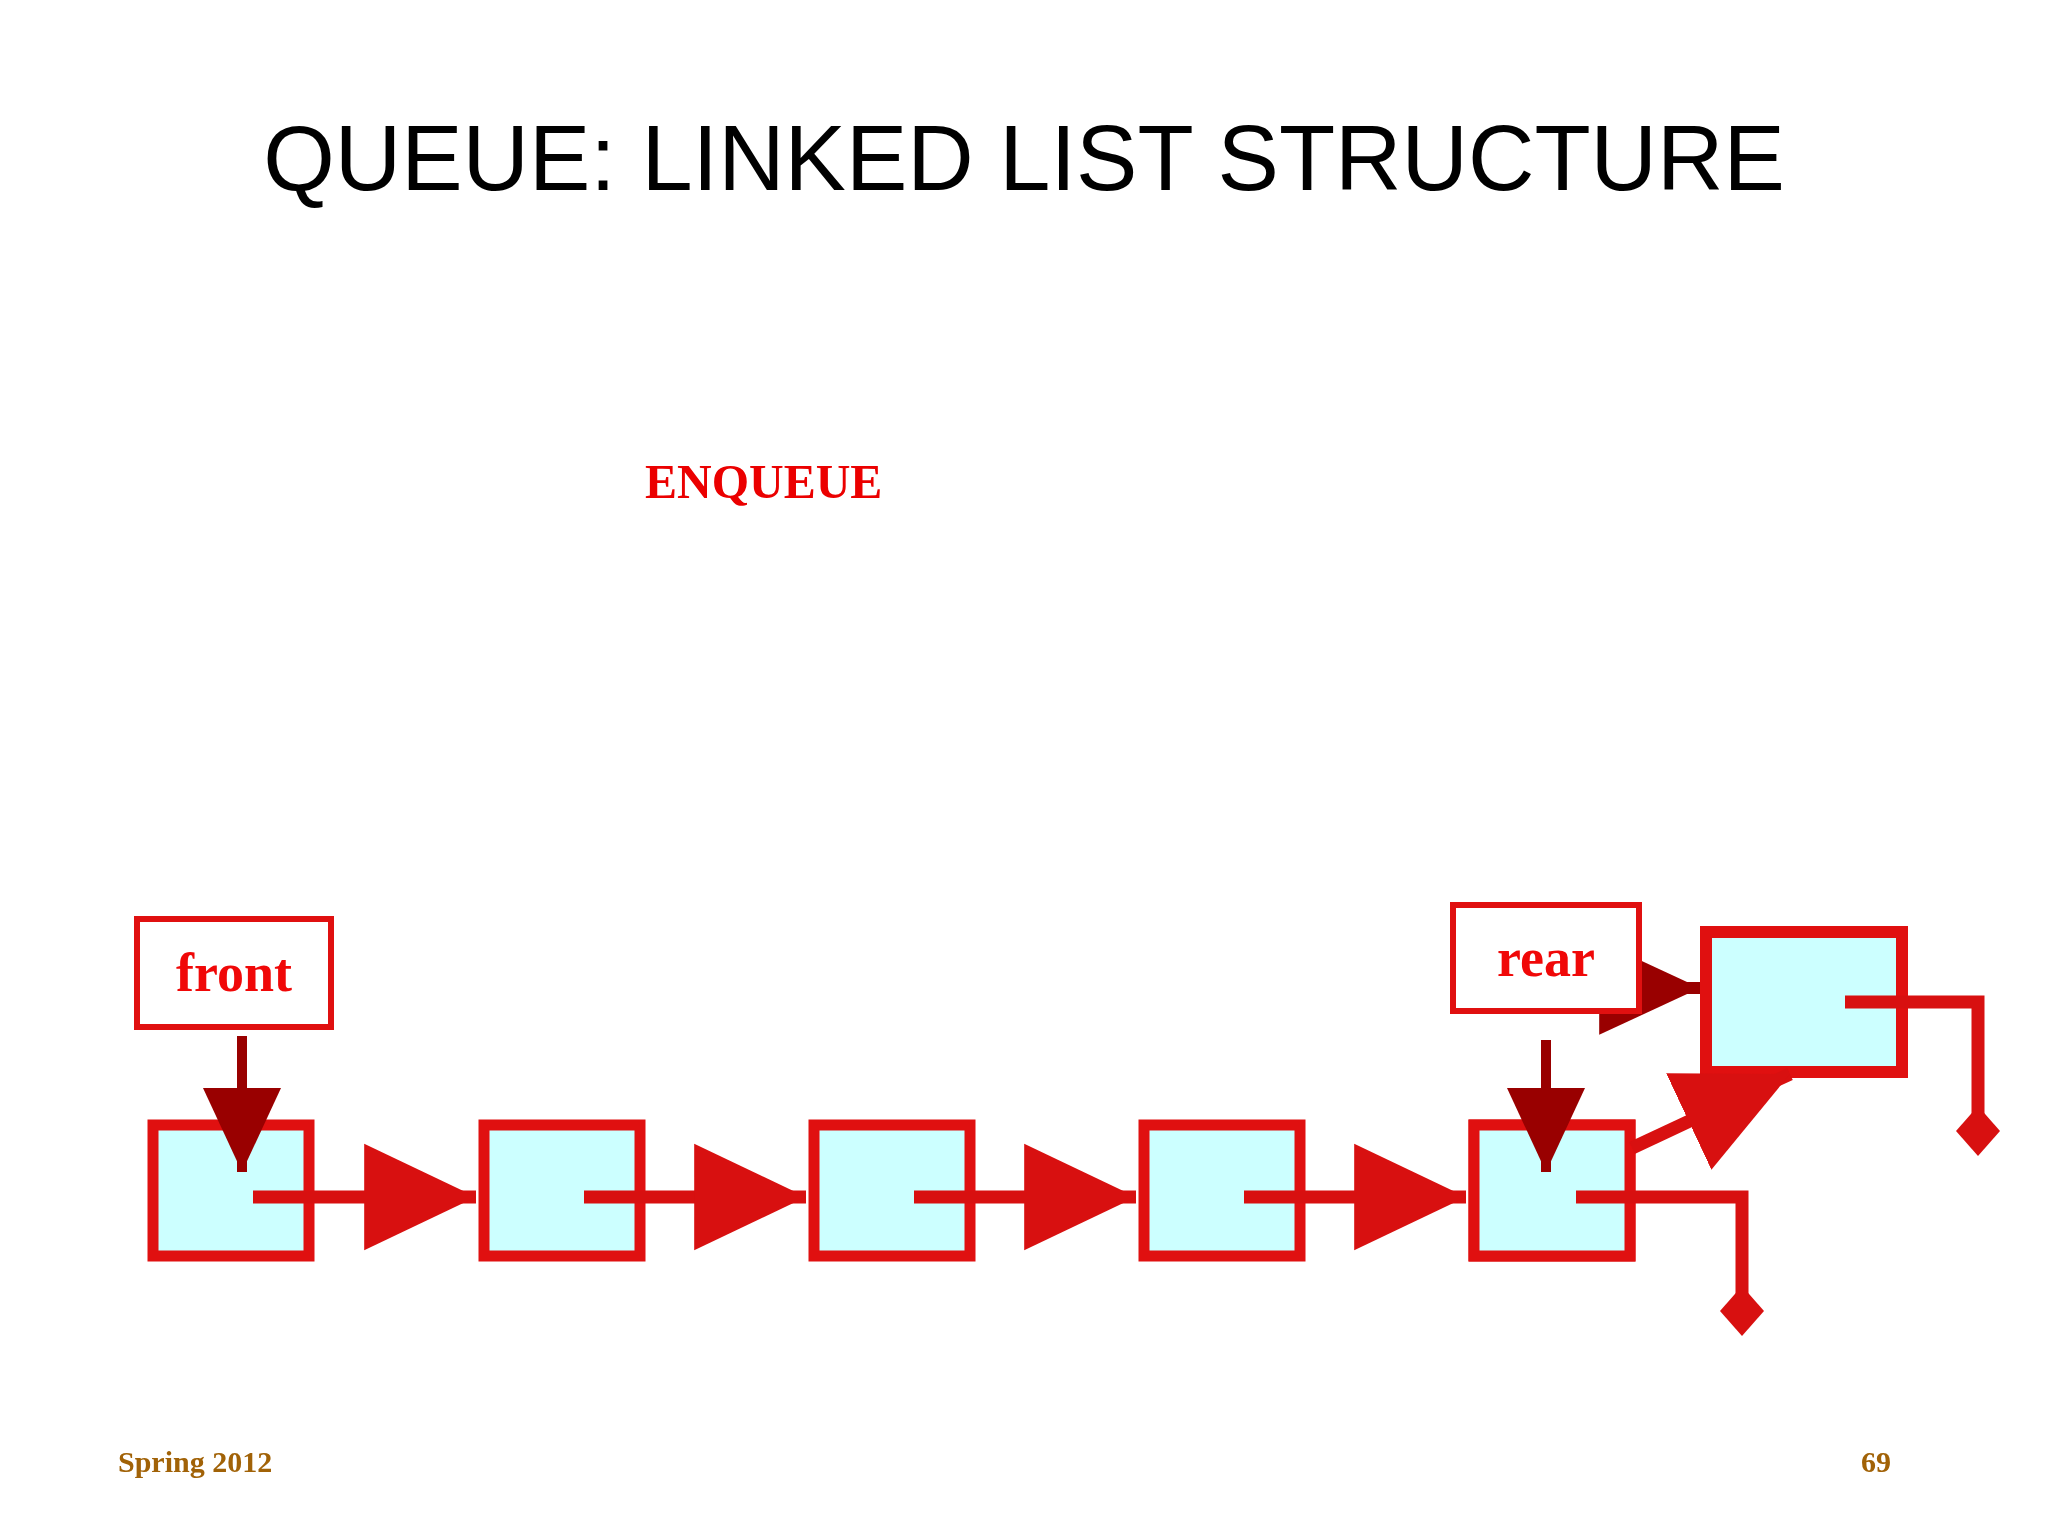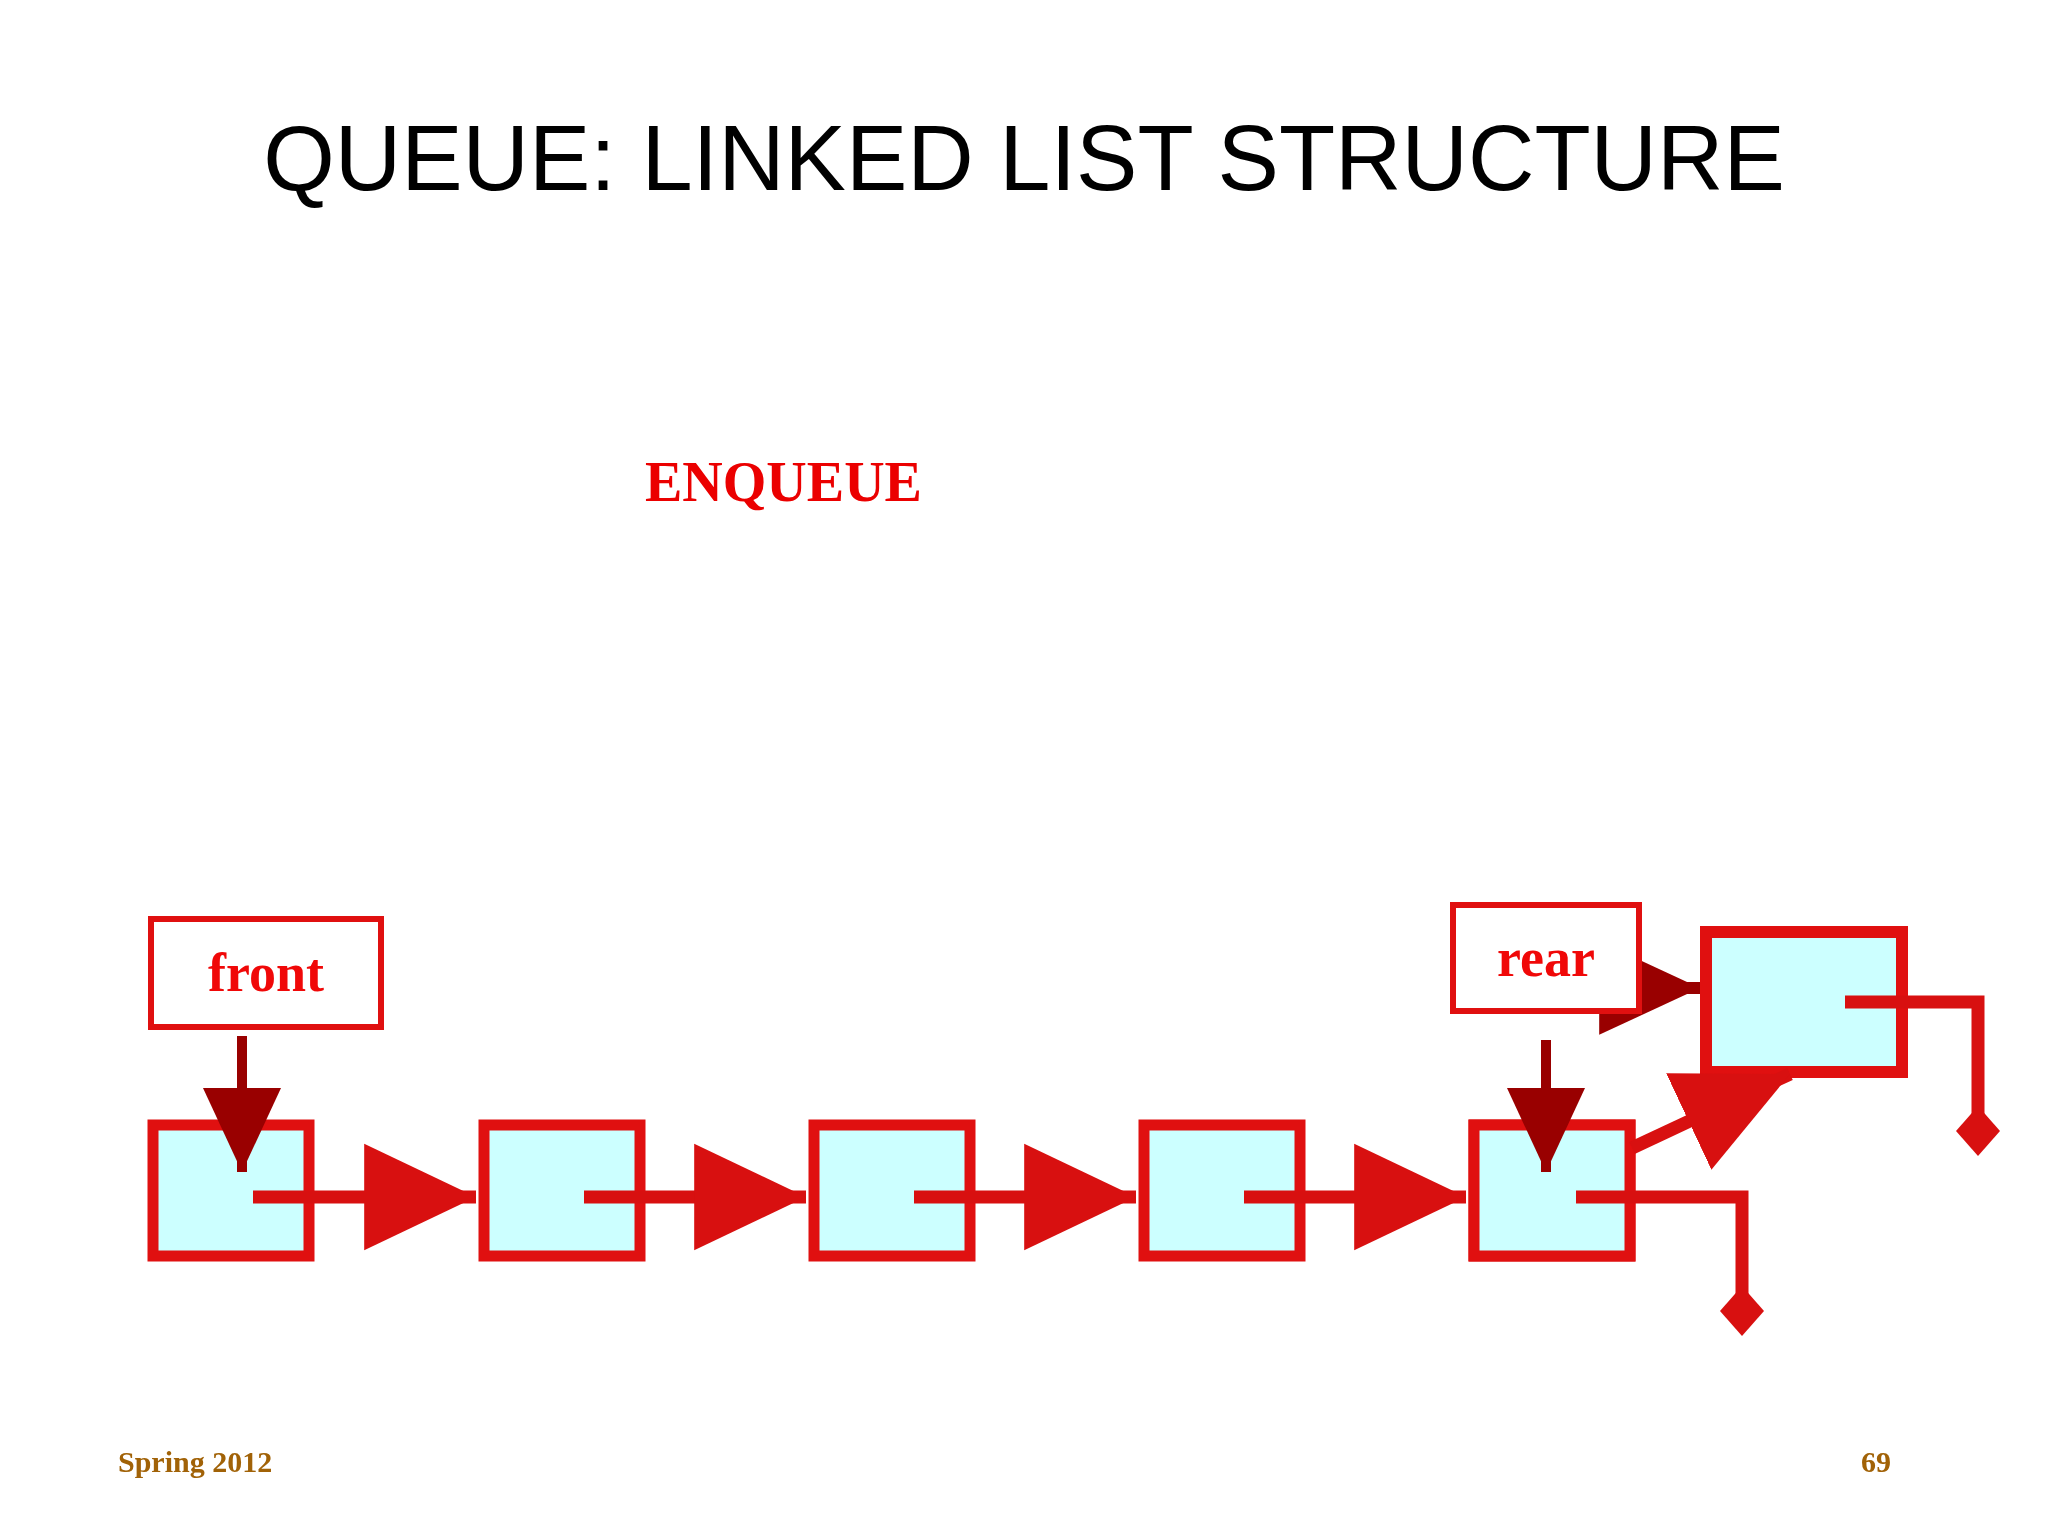--- a/index.html
+++ b/index.html
@@ -34,21 +34,21 @@
     white-space: nowrap;
   }
 
   
   #enqueue-label {
     position: absolute;
     left: 645px;
     top: 452px;
     font-family: "Liberation Serif", serif;
     font-weight: bold;
-    font-size: 56px;
+    font-size: 48px;
     line-height: 60px;
     color: #EB0000;
     white-space: nowrap;
   }
 
   
   #diagram-svg {
     position: absolute;
     left: 0;
     top: 0;
@@ -68,23 +68,23 @@
   }
   .ptr-box span {
     font-family: "Liberation Serif", serif;
     font-weight: bold;
     font-size: 54px;
     line-height: 56px;
     color: #F00808;
     white-space: nowrap;
   }
   #front-box {
-    left: 148px;
+    left: 134px;
     top: 916px;
-    width: 236px;
+    width: 200px;
     height: 114px;
   }
   #rear-box {
     left: 1450px;
     top: 902px;
     width: 192px;
     height: 112px;
   }
 
   

